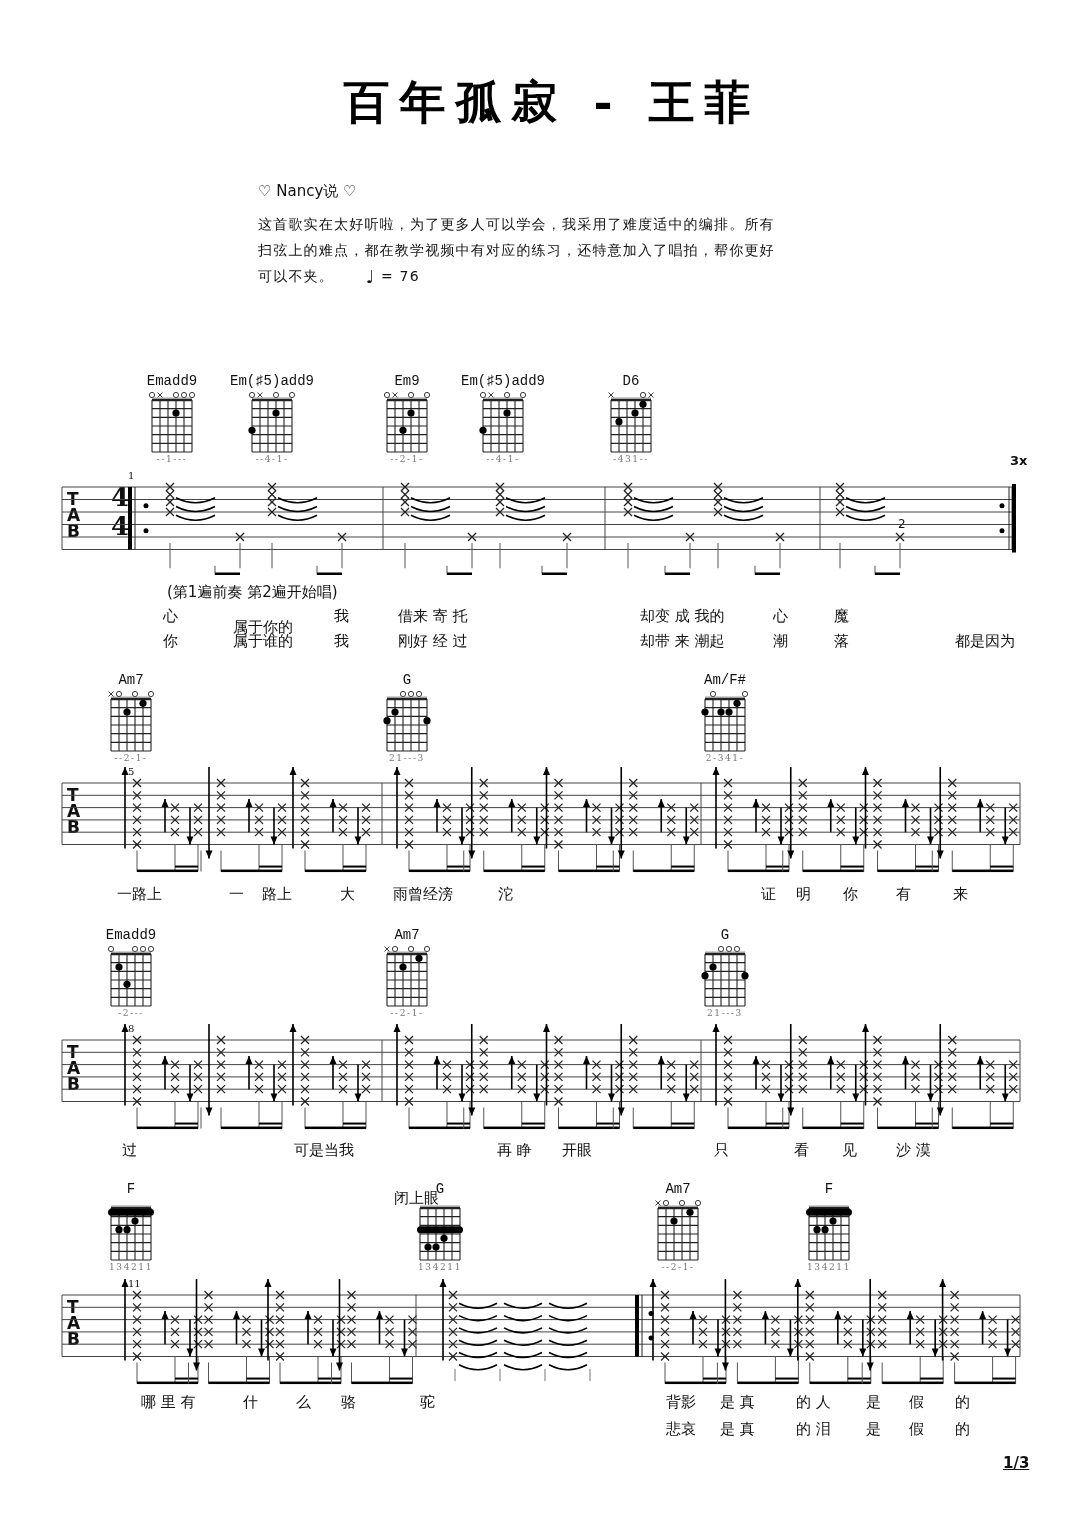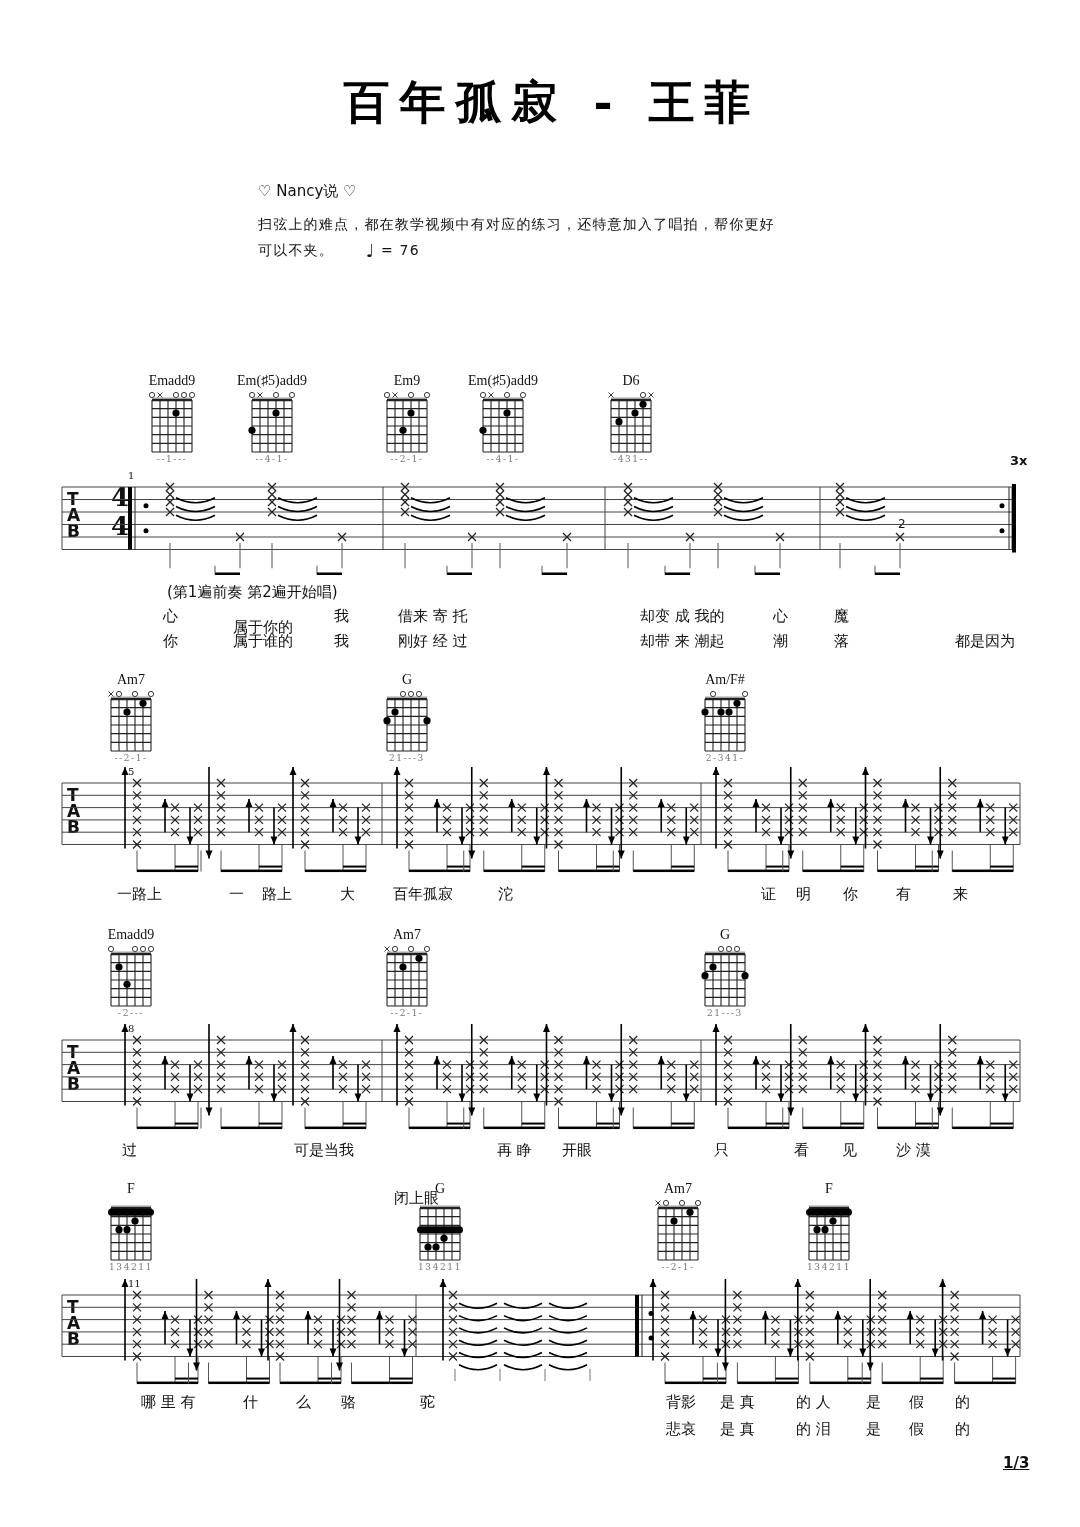--- a/index.html
+++ b/index.html
@@ -4,35 +4,36 @@
 <style>
   html,body{margin:0;padding:0;background:#ffffff;}
   body{width:1080px;height:1527px;position:relative;overflow:hidden;font-family:"DejaVu Sans",sans-serif;color:#111;}
   .title{position:absolute;left:12px;top:72px;width:1080px;text-align:center;font-family:"DejaVu Serif",serif;font-weight:bold;font-size:46px;letter-spacing:10px;color:#000;}
   .intro{position:absolute;left:258px;top:182px;width:600px;}
   .intro-head{font-size:15px;margin-bottom:10px;}
   .intro-line{font-size:14px;line-height:26px;letter-spacing:1.2px;white-space:nowrap;}
   .tempo{display:inline-block;margin-left:26px;}
   .note-glyph{font-size:18px;vertical-align:-2px;}
   .abs{position:absolute;}
-  .chord-name{position:absolute;font-family:Liberation Serif, serif;font-size:14px;white-space:nowrap;text-align:center;transform:translateX(-50%);}
+  .chord-name{position:absolute;font-family:Liberation Mono, monospace;font-size:14px;white-space:nowrap;text-align:center;transform:translateX(-50%);}
   .lyric{position:absolute;font-size:15px;white-space:nowrap;}
   .measure-num{position:absolute;font-family:"DejaVu Serif",serif;font-size:10px;}
   .tab-letter{position:absolute;font-weight:bold;font-size:17px;line-height:16px;font-family:"DejaVu Sans",sans-serif;}
   .repeat-label{position:absolute;font-weight:bold;font-size:13px;}
   .page-num{position:absolute;font-weight:bold;font-size:15px;}
   svg{position:absolute;left:0;top:0;}
 </style>
 </head>
 <body>
 
 <div class="title">百年孤寂 - 王菲</div>
 
 <div class="intro">
   <div class="intro-head">♡ Nancy说 ♡</div>
+  <div class="intro-line">这首歌实在太好听啦，为了更多人可以学会，我采用了难度适中的编排。所有</div>
   <div class="intro-line">扫弦上的难点，都在教学视频中有对应的练习，还特意加入了唱拍，帮你更好</div>
   <div class="intro-line">
     <span>可以不夹。</span>
     <span class="tempo">
       <span class="note-glyph">♩</span>
       <span>= 76</span>
     </span>
   </div>
 </div>
 
@@ -81,21 +82,21 @@
     <div class="chord-name" style="left: 725px; top: 672px;">Am/F#</div>
     <div class="abs" style="left: 701px; top: 753px; width: 48px; font: 9px &quot;DejaVu Serif&quot;, serif; color: rgb(119, 119, 119); letter-spacing: 1.6px; text-align: center;">2-341-</div>
     <div class="tab-letter" style="left: 67px; top: 787px;">T</div>
     <div class="tab-letter" style="left: 67px; top: 803px;">A</div>
     <div class="tab-letter" style="left: 67px; top: 819px;">B</div>
     <div class="measure-num" style="left: 128px; top: 766px;">5</div>
     <div class="lyric" style="left: 117px; top: 885px;">一路上</div>
     <div class="lyric" style="left: 229px; top: 885px;">一</div>
     <div class="lyric" style="left: 262px; top: 885px;">路上</div>
     <div class="lyric" style="left: 340px; top: 885px;">大</div>
-    <div class="lyric" style="left: 393px; top: 885px;">百年孤寂</div>
+    <div class="lyric" style="left: 393px; top: 885px;">雨曾经滂</div>
     <div class="lyric" style="left: 498px; top: 885px;">沱</div>
     <div class="lyric" style="left: 761px; top: 885px;">证</div>
     <div class="lyric" style="left: 796px; top: 885px;">明</div>
     <div class="lyric" style="left: 843px; top: 885px;">你</div>
     <div class="lyric" style="left: 896px; top: 885px;">有</div>
     <div class="lyric" style="left: 953px; top: 885px;">来</div>
   </div>
 <div id="sys2">
     <div class="chord-name" style="left: 131px; top: 927px;">Emadd9</div>
     <div class="abs" style="left: 107px; top: 1008px; width: 48px; font: 9px &quot;DejaVu Serif&quot;, serif; color: rgb(119, 119, 119); letter-spacing: 1.6px; text-align: center;">-2---</div>

